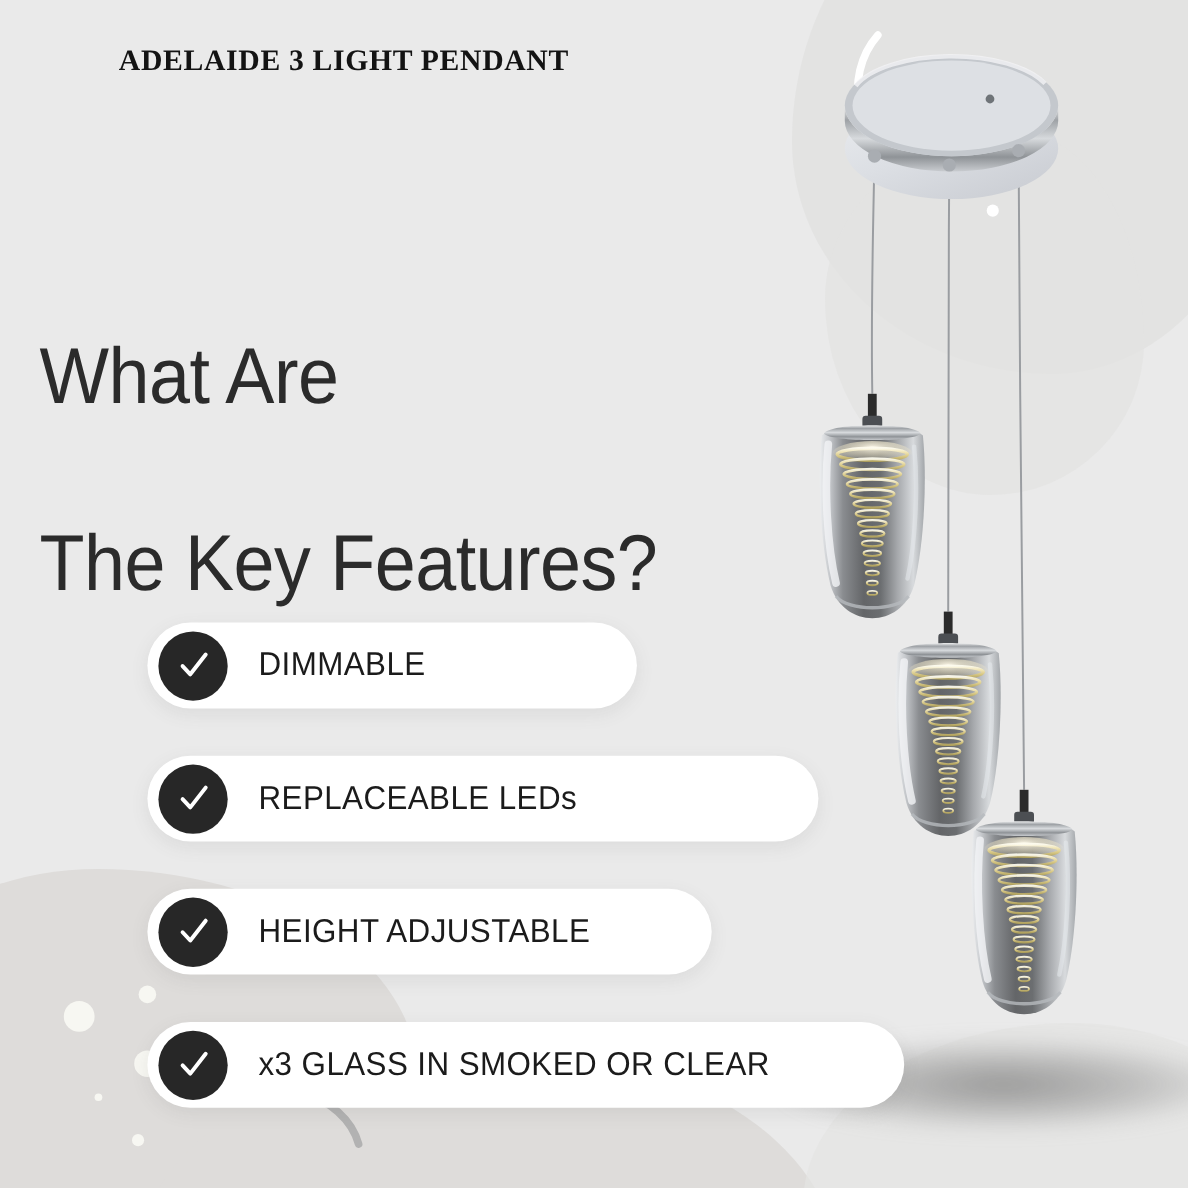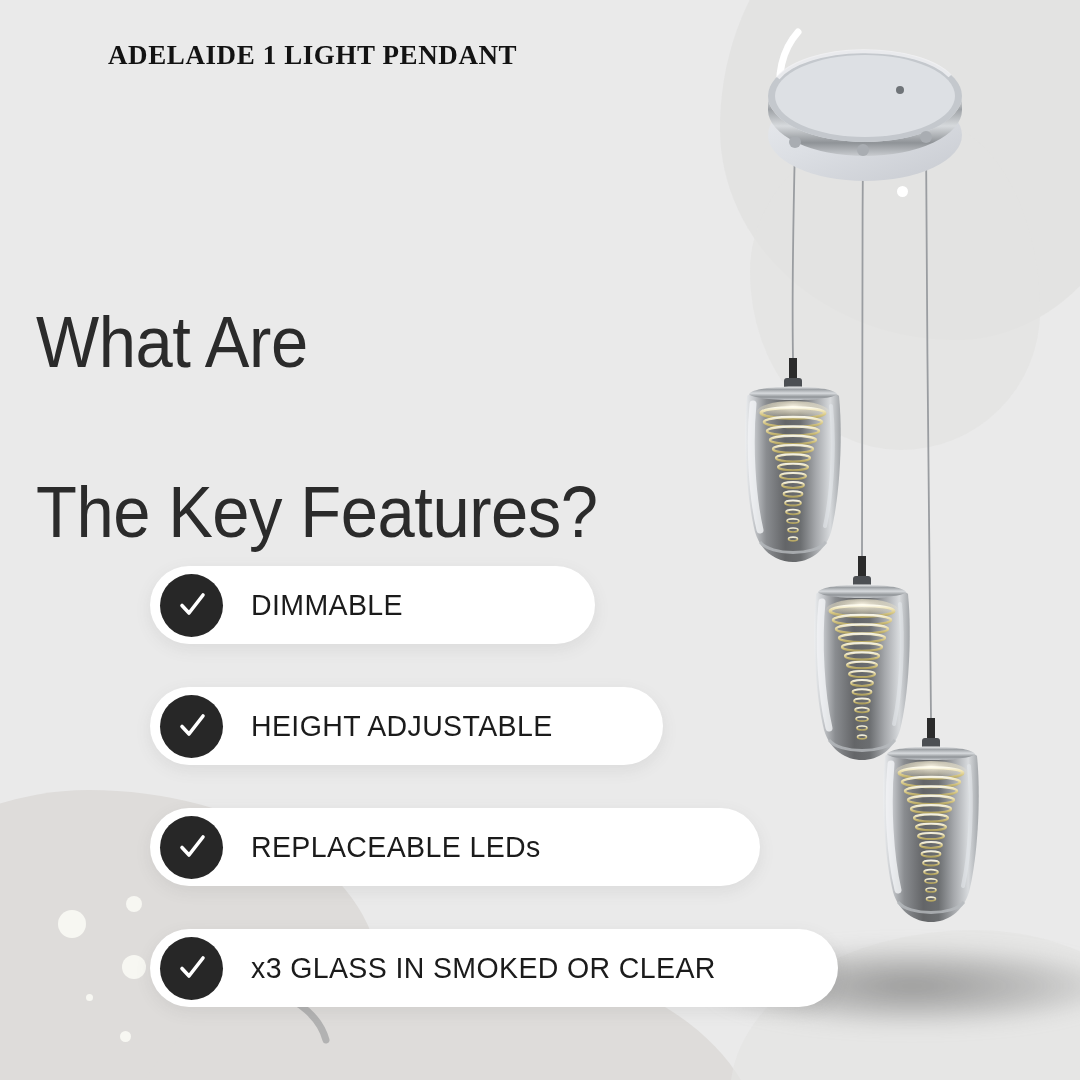--- a/index.html
+++ b/index.html
@@ -107,21 +107,21 @@
   }
   #headline .line {
     display: block;
     transform: scaleX(0.93);
     transform-origin: left center;
   }
 
   
   #features {
     position: absolute;
-    left: 150px;
+    left: 134px;
     top: 566px;
   }
   .pill {
     position: relative;
     background: #ffffff;
     border-radius: 70px;
     height: 78px;
     display: flex;
     align-items: center;
     margin-bottom: 43px;
@@ -308,51 +308,51 @@
         </g>
       <g transform="translate(162,590)">
           <use href="#shade"></use>
         </g>
       <g transform="translate(231,752)">
           <use href="#shade"></use>
         </g>
     </svg>
   </div>
 
-  <div id="product-title">ADELAIDE 1 LIGHT PENDANT</div>
+  <div id="product-title">ADELAIDE 3 LIGHT PENDANT</div>
 
   <div id="headline">
     <span class="line">What Are</span>
     <span class="line">The Key Features?</span>
   </div>
 
   <div id="features">
       <div class="pill" style="width: 445px;">
         <div class="pill-check">
           <svg width="36" height="36" viewBox="0 0 36 36">
             <path d="M8 18.5 L15 26 L29 8" stroke="#ffffff" stroke-width="3.6" fill="none" stroke-linecap="round" stroke-linejoin="round"></path>
           </svg>
         </div>
         <div class="pill-label">DIMMABLE</div>
       </div>
+      <div class="pill" style="width: 610px;">
+        <div class="pill-check">
+          <svg width="36" height="36" viewBox="0 0 36 36">
+            <path d="M8 18.5 L15 26 L29 8" stroke="#ffffff" stroke-width="3.6" fill="none" stroke-linecap="round" stroke-linejoin="round"></path>
+          </svg>
+        </div>
+        <div class="pill-label">REPLACEABLE LEDs</div>
+      </div>
       <div class="pill" style="width: 513px;">
         <div class="pill-check">
           <svg width="36" height="36" viewBox="0 0 36 36">
             <path d="M8 18.5 L15 26 L29 8" stroke="#ffffff" stroke-width="3.6" fill="none" stroke-linecap="round" stroke-linejoin="round"></path>
           </svg>
         </div>
         <div class="pill-label">HEIGHT ADJUSTABLE</div>
-      </div>
-      <div class="pill" style="width: 610px;">
-        <div class="pill-check">
-          <svg width="36" height="36" viewBox="0 0 36 36">
-            <path d="M8 18.5 L15 26 L29 8" stroke="#ffffff" stroke-width="3.6" fill="none" stroke-linecap="round" stroke-linejoin="round"></path>
-          </svg>
-        </div>
-        <div class="pill-label">REPLACEABLE LEDs</div>
       </div>
       <div class="pill" style="width: 688px;">
         <div class="pill-check">
           <svg width="36" height="36" viewBox="0 0 36 36">
             <path d="M8 18.5 L15 26 L29 8" stroke="#ffffff" stroke-width="3.6" fill="none" stroke-linecap="round" stroke-linejoin="round"></path>
           </svg>
         </div>
         <div class="pill-label">x3 GLASS IN SMOKED OR CLEAR</div>
       </div>
     </div>

